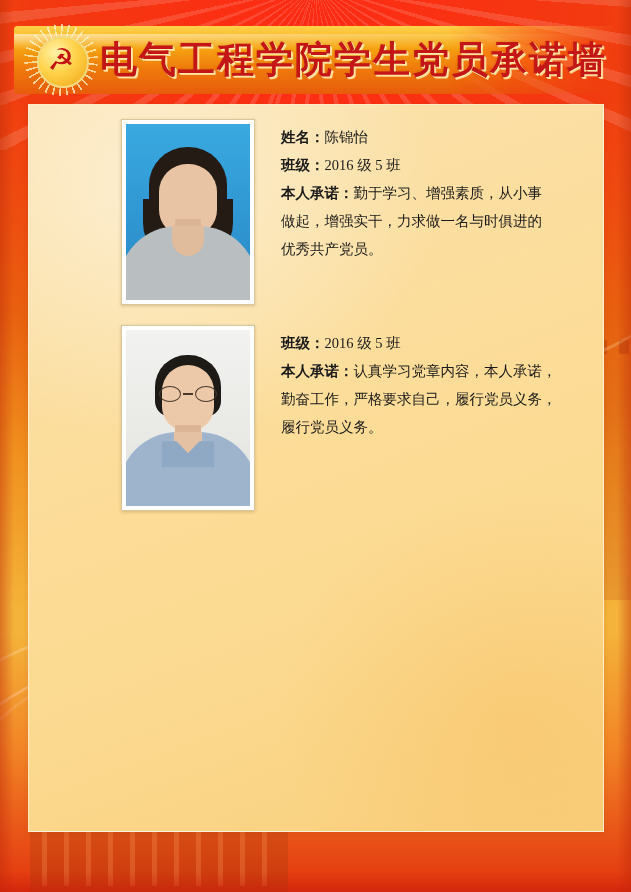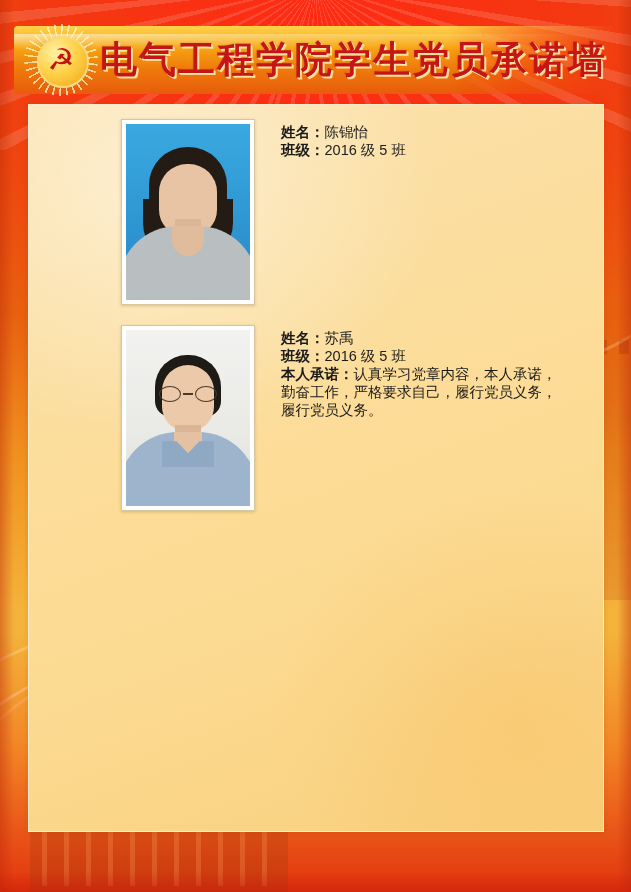--- a/index.html
+++ b/index.html
@@ -344,23 +344,23 @@
     background: #8fa9c4;
     transform: rotate(0deg);
     clip-path: polygon(0 0, 28% 0, 50% 46%, 72% 0, 100% 0, 100% 100%, 0 100%);
   }
 
   .entry-text {
     flex: 1 1 auto;
     padding-left: 26px;
     padding-top: 4px;
     color: #1b1b1b;
-    font-family: Liberation Sans, sans-serif;
+    font-family: Liberation Serif, serif;
     font-size: 14.5px;
-    line-height: 18px;
+    line-height: 28px;
   }
   .entry-text .line { white-space: nowrap; }
   .entry-text .para { white-space: normal; }
   .label { font-weight: bold; }
 
   .edge-left, .edge-right {
     position: absolute;
     top: 0; bottom: 0;
     width: 14px;
   }
@@ -418,20 +418,25 @@
               <div class="shoulders"></div>
             </div>
           </div>
         </div>
         <div class="entry-text">
           <div class="line">
             <span class="label">姓名：</span><span>陈锦怡</span>
           </div>
           <div class="line">
             <span class="label">班级：</span><span>2016 级 5 班</span>
+          </div>
+          <div class="para">
+            <span class="label">本人承诺：</span><span>勤于学习、增强素质，从小事</span><br>
+            <span>做起，增强实干，力求做一名与时俱进的</span><br>
+            <span>优秀共产党员。</span>
           </div>
         </div>
       </div>
 
       <div class="entry">
         <div class="photo-frame">
           <div class="photo p2">
             <div class="fig">
               <div class="hair"></div>
               <div class="face"></div>
@@ -440,23 +445,20 @@
                   <span></span>
                 </div>
               <div class="neck"></div>
               <div class="shoulders"></div>
               <div class="collar"></div>
             </div>
           </div>
         </div>
         <div class="entry-text">
           <div class="line">
-            <span class="label">姓名：</span><span>苏禹</span>
-          </div>
-          <div class="line">
             <span class="label">班级：</span><span>2016 级 5 班</span>
           </div>
           <div class="para">
             <span class="label">本人承诺：</span><span>认真学习党章内容，本人承诺，</span><br>
             <span>勤奋工作，严格要求自己，履行党员义务，</span><br>
             <span>履行党员义务。</span>
           </div>
         </div>
       </div>
 

